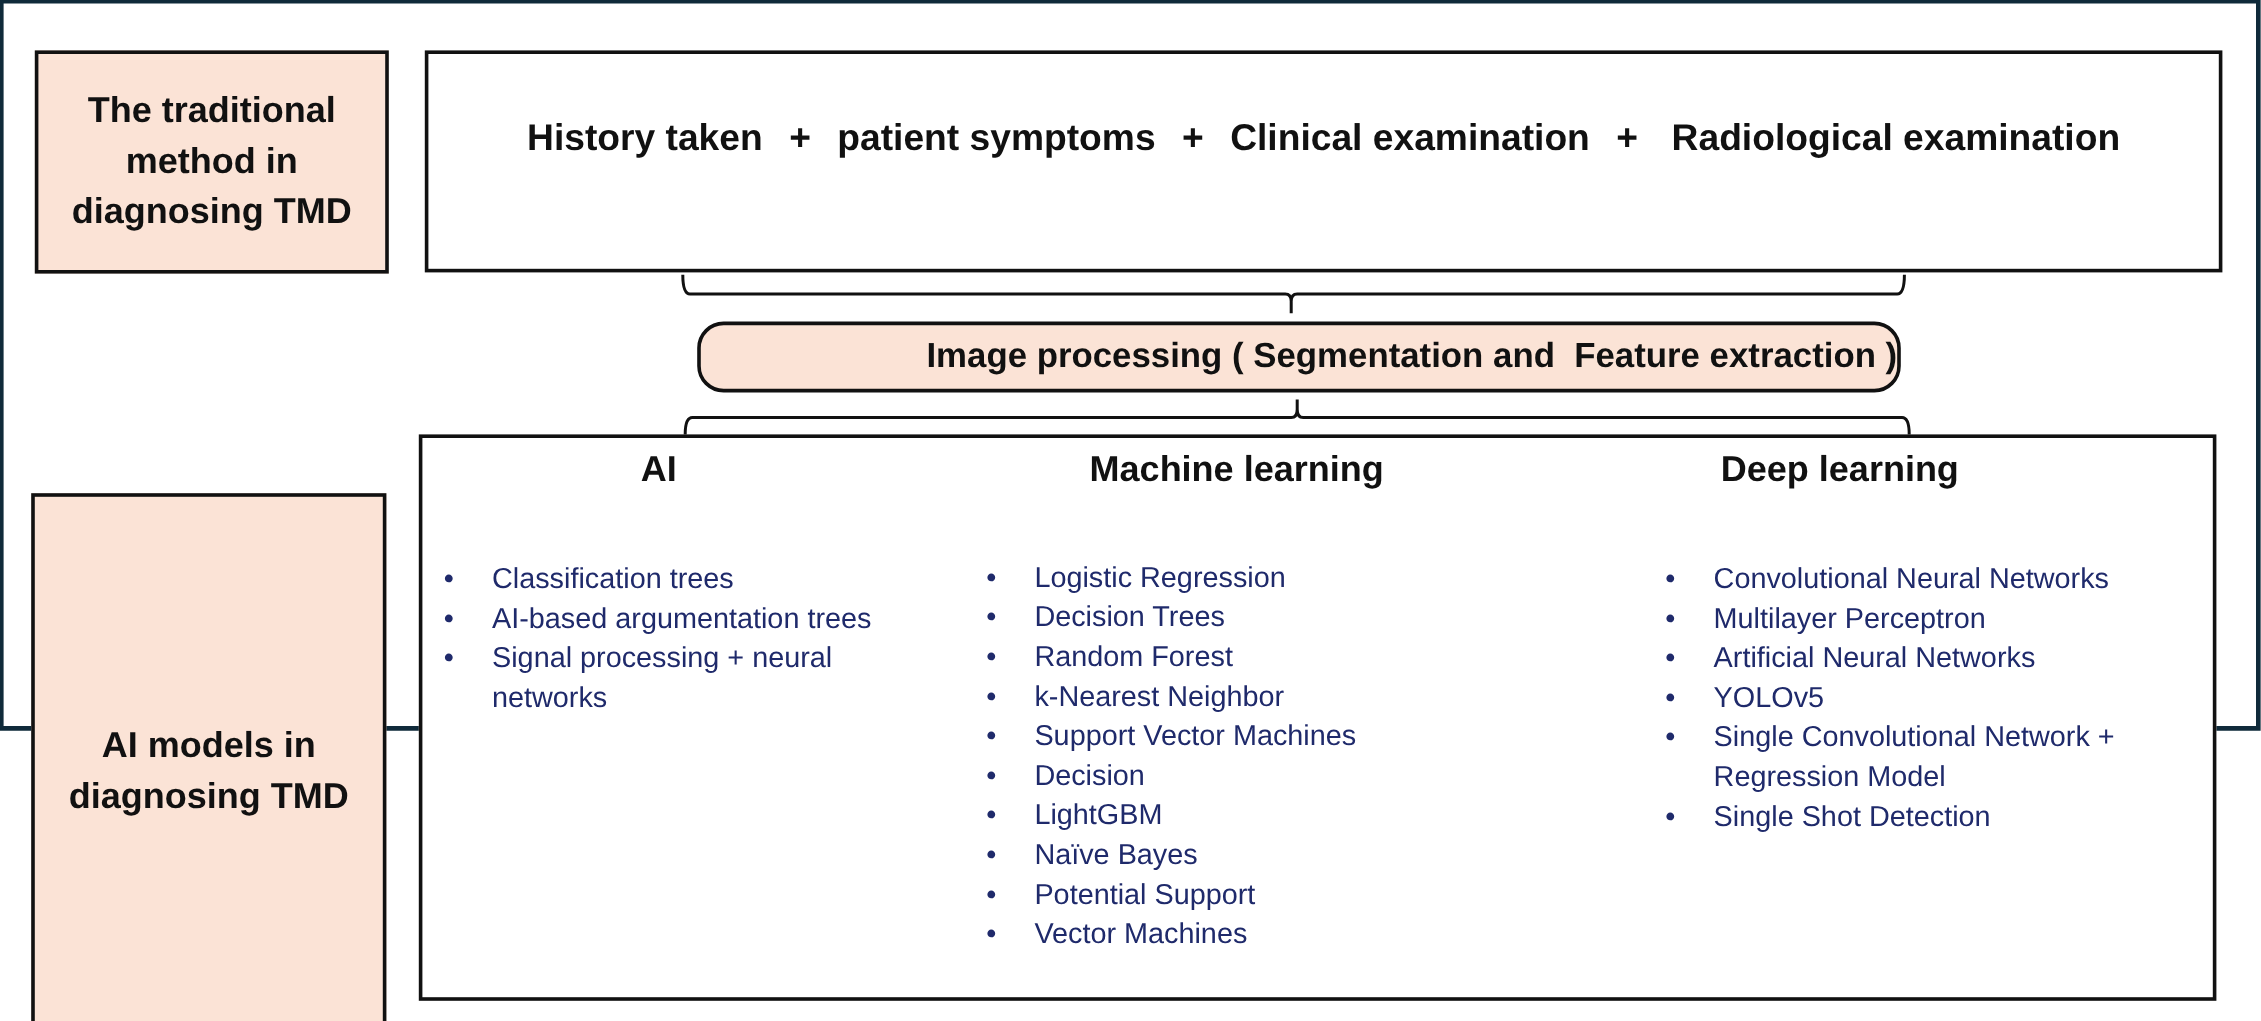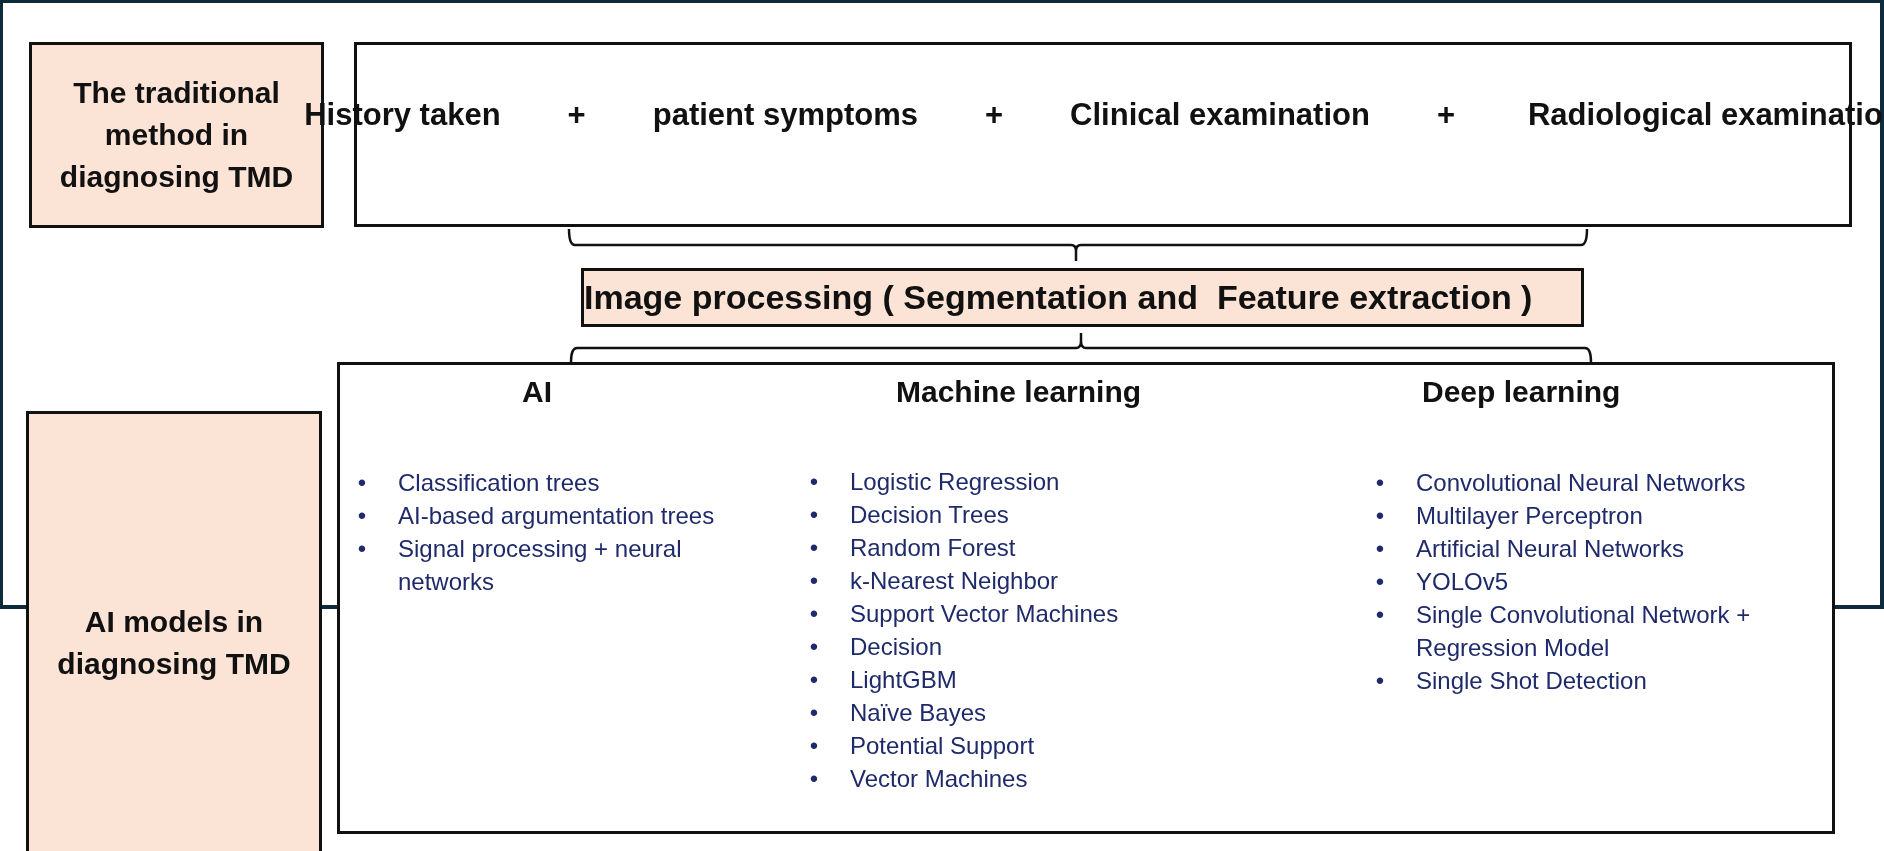--- a/index.html
+++ b/index.html
@@ -21,31 +21,31 @@
     font-weight: bold; color: #111111; font-size: 30px; line-height: 42px;
   }
 
   #trad-label { left: 26px; top: 39px; width: 295px; height: 186px; }
   #ai-label   { left: 23px; top: 368px; width: 296px; height: 463px; margin-top: 40px; }
 
   #trad-box { left: 351px; top: 39px; width: 1498px; height: 185px; }
   .components {
     position: absolute; left: 0; right: 0; top: 52px;
     display: flex; justify-content: center; align-items: flex-end;
-    font-weight: bold; font-size: 31px; color: #111111; white-space: nowrap; gap: 45px;
+    font-weight: bold; font-size: 31px; color: #111111; white-space: nowrap;
   }
   .components .plus { margin: 0 22px; }
 
   #imgproc-box {
     left: 578px; top: 265px; width: 1003px; height: 59px;
-    display: flex; align-items: center; justify-content: flex-start;
-    font-weight: bold; font-size: 34px; color: #111111; white-space: nowrap;
+    display: flex; align-items: center; justify-content: flex-end;
+    font-weight: bold; font-size: 29px; color: #111111; white-space: nowrap; border-radius: 22px;
   }
 
-  #models-box { left: 334px; top: 359px; width: 1498px; height: 472px; }
+  #models-box { left: 346px; top: 359px; width: 1498px; height: 472px; }
 
   .col { position: absolute; top: 10px; }
   .col-title {
     font-weight: bold; font-size: 30px; color: #111111; white-space: nowrap;
     position: absolute; top: 0;
   }
   .col ul { list-style: none; position: absolute; }
   .col li {
     position: relative; font-size: 24px; line-height: 33px; color: #1f2a6b;
     padding-left: 46px;

